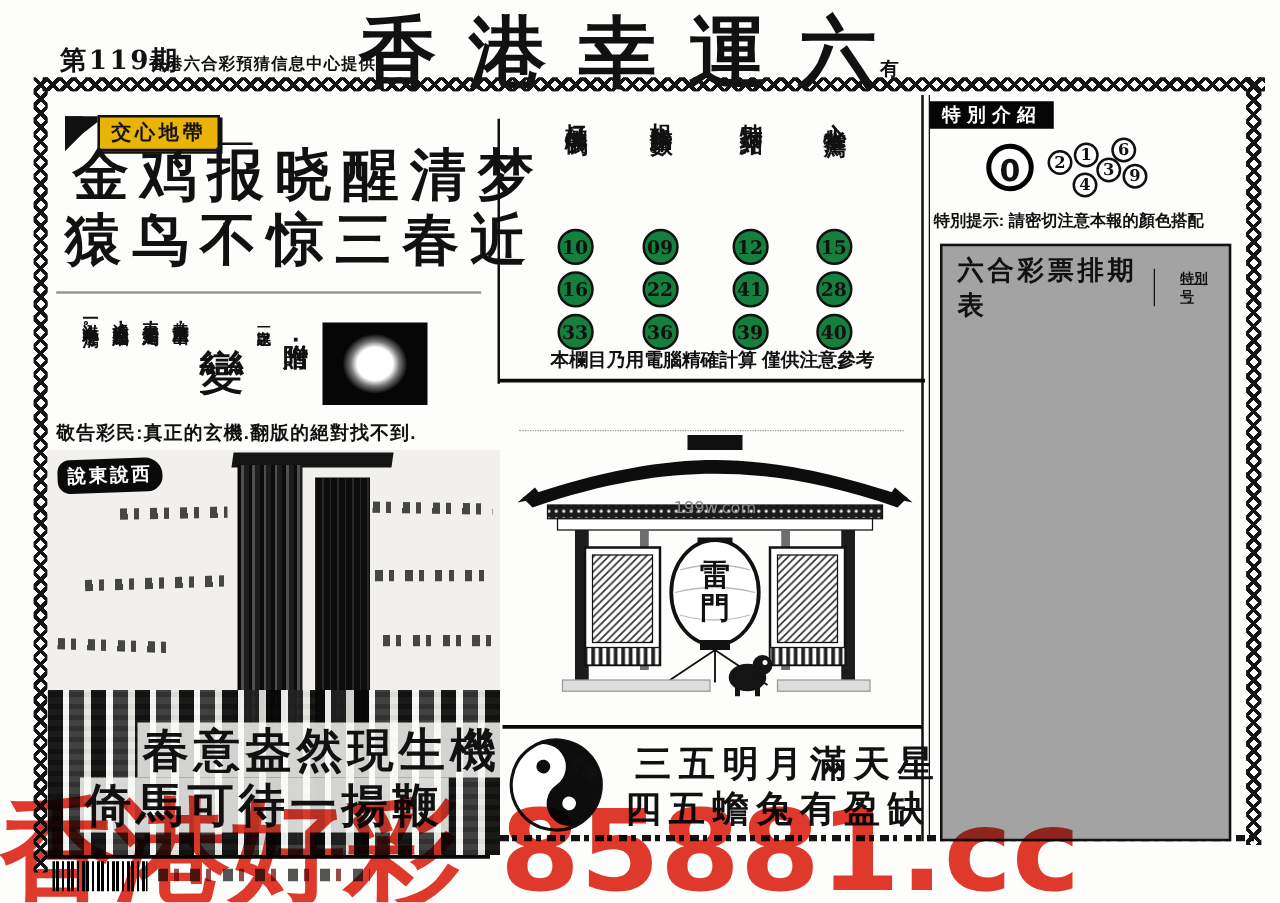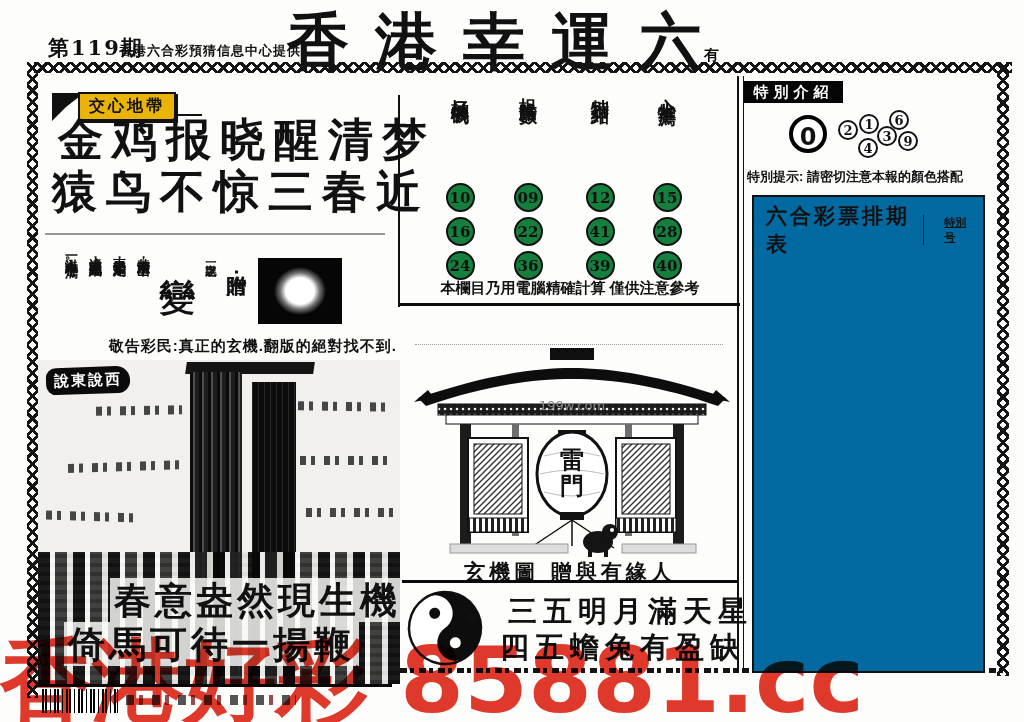--- a/index.html
+++ b/index.html
@@ -35,21 +35,21 @@
   .gift { position:absolute; left:62px; top:248px; height:92px; display:flex; flex-direction:row; align-items:flex-start; gap:7px; }
   .poem-wrap { display:flex; flex-direction:row-reverse; gap:6px; }
   .poem-col { writing-mode:vertical-rl; text-orientation:upright; font:bold 13px "DejaVu Serif", serif; letter-spacing:1px; height:86px; }
   .change-char { font:bold 36px "DejaVu Serif", serif; margin-top:26px; }
   .change-note { writing-mode:vertical-rl; text-orientation:upright; font:bold 11px "DejaVu Serif", serif; margin-top:8px; height:70px; }
   .gift-label { writing-mode:vertical-rl; text-orientation:upright; font:bold 20px "DejaVu Serif", serif; margin-top:12px; height:70px; }
   .gift-image { width:84px; height:66px; background:#060606; margin-top:10px; position:relative; }
   .gift-blob { position:absolute; left:50%; top:50%; width:52px; height:48px; transform:translate(-50%,-50%); border-radius:50%;
       background:radial-gradient(closest-side, #fff 0 55%, rgba(255,255,255,.45) 75%, transparent 100%); }
 
-  .notice { position:absolute; left:45px; top:337px; width:352px; text-align:right; font:bold 15px "Liberation Sans", sans-serif; letter-spacing:1px; }
+  .notice { position:absolute; left:45px; top:337px; width:352px; text-align:left; font:bold 15px "Liberation Sans", sans-serif; letter-spacing:1px; }
 
   
   .photo { position:absolute; left:38px; top:360px; width:362px; height:324px; background:#f1f0ec; overflow:hidden; }
   .badge { position:absolute; left:8px; top:7px; background:#0a0a0a; color:#fefefe; font:bold 15px "DejaVu Serif", serif; letter-spacing:2px; padding:4px 8px; border-radius:10px 14px 12px 10px; transform:rotate(-2deg); z-index:4; }
   .tower-slab { position:absolute; left:148px; top:2px; width:128px; height:12px; background:#141414; transform:skewX(-8deg); }
   .tower-left { position:absolute; left:152px; top:12px; width:52px; height:304px;
       background:repeating-linear-gradient(90deg,#0b0b0b 0 3px,#4e4e4e 3px 5px,#1d1d1d 5px 9px); }
   .tower-right { position:absolute; left:214px; top:22px; width:44px; height:294px; background:#0c0c0c;
       background-image:repeating-linear-gradient(90deg, rgba(90,90,90,.35) 0 1px, transparent 1px 6px); }
   .trow { position:absolute; height:9px; opacity:.8;
@@ -101,21 +101,21 @@
   
   .banner { position:absolute; left:744px; top:81px; width:99px; height:22px; background:#050505; color:#fff;
       font:bold 15px "DejaVu Serif", serif; letter-spacing:5px; text-align:center; line-height:22px; }
   .big-circle { position:absolute; left:789px; top:115px; width:38px; height:38px; border:4px solid #000; border-radius:50%;
       font:bold 24px "DejaVu Sans", sans-serif; text-align:center; line-height:36px; background:#fff; }
   .sc { position:absolute; width:20px; height:20px; border:2px solid #111; border-radius:50%; text-align:center;
       font:bold 13px "DejaVu Serif", serif; line-height:17px; background:#fff; }
   .sc0 { left:838px; top:120px; } .sc1 { left:859px; top:114px; } .sc2 { left:889px; top:110px; }
   .sc3 { left:858px; top:138px; } .sc4 { left:877px; top:126px; } .sc5 { left:898px; top:131px; }
   .hint { position:absolute; left:747px; top:168px; width:258px; font:bold 13px "Liberation Sans", sans-serif; letter-spacing:0px; }
-  .schedule { position:absolute; left:752px; top:195px; width:233px; height:478px; border:2px solid #111; background:#0369a1; }
+  .schedule { position:absolute; left:752px; top:195px; width:233px; height:478px; border:2px solid #111; background:#a3a3a3; }
   .sch-head { display:flex; align-items:center; padding:5px 8px 2px 12px; }
   .sch-title { font:bold 21px "DejaVu Serif", serif; letter-spacing:3px; }
   .sch-tag { margin-left:auto; font:bold 11px "DejaVu Serif", serif; border-left:1px solid #111; padding-left:20px;text-decoration:underline; }
 
   
   .watermark { position:absolute; left:0px; top:620px; z-index:9; font:bold 92px "DejaVu Sans", sans-serif;
       white-space:nowrap; mix-blend-mode:multiply; letter-spacing:0px; transform:scaleY(.98); }
 </style>
 </head>
 <body>
@@ -179,21 +179,21 @@
   <div class="barcode-smudge"></div>
 
   <div class="vline-left"></div>
   <div class="vline-right"></div>
 
   <div class="numbers" id="num-cols">
       <div class="ncol n0">
         <span class="nhead">極品號碼</span>
         <span class="ncircle">10</span>
         <span class="ncircle">16</span>
-        <span class="ncircle">24</span>
+        <span class="ncircle">33</span>
       </div>
       <div class="ncol n1">
         <span class="nhead">捉膽路數</span>
         <span class="ncircle">09</span>
         <span class="ncircle">22</span>
         <span class="ncircle">36</span>
       </div>
       <div class="ncol n2">
         <span class="nhead">特別介紹</span>
         <span class="ncircle">12</span>
@@ -258,21 +258,20 @@
     <g>
       <ellipse cx="186" cy="196" rx="15" ry="11" fill="#141414"></ellipse>
       <circle cx="198" cy="186" r="8" fill="#141414"></circle>
       <circle cx="200" cy="184" r="2" fill="#fff"></circle>
       <rect x="176" y="202" width="4" height="9" fill="#141414"></rect>
       <rect x="192" y="202" width="4" height="9" fill="#141414"></rect>
     </g>
     <rect x="38" y="198" width="118" height="9" fill="#ddd" stroke="#999"></rect>
     <rect x="210" y="198" width="74" height="9" fill="#ddd" stroke="#999"></rect>
   </svg>
-  <div class="caption">玄機圖 贈與有緣人</div>
   <div class="hline-mid2"></div>
 
   <svg class="yinyang" width="80" height="80" viewBox="0 0 80 80">
     <g transform="rotate(-35 40 40)">
       <circle cx="40" cy="40" r="36" fill="#fff" stroke="#111" stroke-width="2.5"></circle>
       <path d="M40,4 a36,36 0 0 1 0,72 a18,18 0 0 1 0,-36 a18,18 0 0 0 0,-36 z" fill="#0d0d0d"></path>
       <circle cx="40" cy="22" r="5.5" fill="#0d0d0d"></circle>
       <circle cx="40" cy="58" r="5.5" fill="#fff"></circle>
     </g>
     <text x="52" y="24" font-size="12" font-weight="bold" fill="#111" transform="rotate(35 52 20)" font-family="DejaVu Serif, serif">玄機</text>

